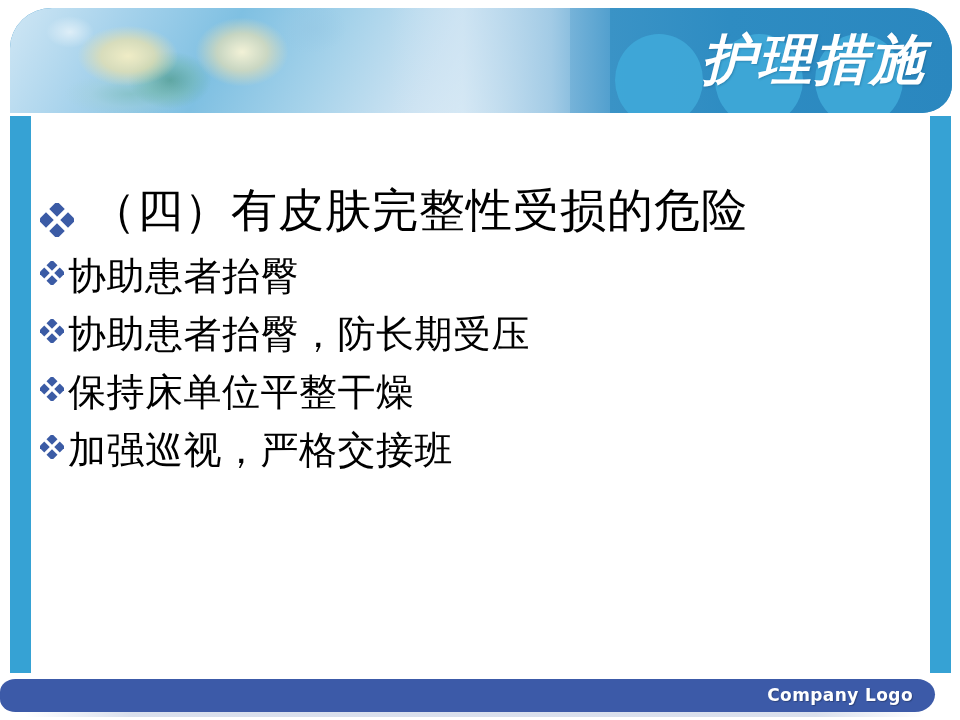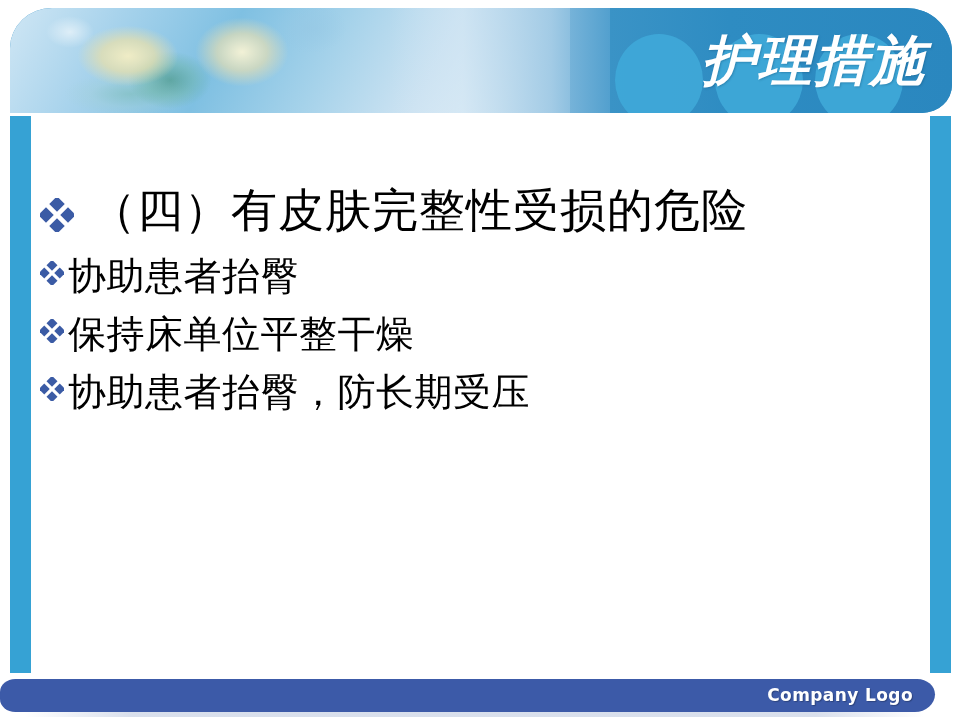--- a/index.html
+++ b/index.html
@@ -85,21 +85,21 @@
     position: absolute;
     left: 660px;
     top: 24px;
     width: 280px;
     height: 72px;
     line-height: 72px;
     text-align: right;
     padding-right: 14px;
     box-sizing: border-box;
     color: #ffffff;
-    font-family: Liberation Sans, sans-serif;
+    font-family: Liberation Serif, serif;
     font-size: 54px;
     font-weight: bold;
     font-style: italic;
     letter-spacing: 2px;
     text-shadow: 1px 1px 2px rgba(20,80,120,0.35);
     white-space: nowrap;
   }
 
   
   .side-stripe {
@@ -129,21 +129,21 @@
     display: inline-block;
   }
   .bullet-glyph svg { display: block; }
   .bullet-text {
     flex: 0 0 auto;
     font-family: "Liberation Serif", "DejaVu Serif", serif;
     color: #000000;
   }
 
   
-  #row-heading { margin-bottom: 6px; }
+  #row-heading { margin-bottom: 6px; align-items: center; }
   #row-heading .bullet-glyph { width: 42px; padding-top: 18px; }
   #row-heading .bullet-text {
     font-size: 46px;
     line-height: 62px;
     letter-spacing: 1px;
     padding-left: 8px;
   }
 
   
   .sub-row { margin-bottom: 2px; }
@@ -243,37 +243,50 @@
       <span class="bullet-glyph">
         <svg width="24" height="24" viewBox="0 0 34 34" aria-hidden="true">
           <g fill="#3b5ba5">
             <rect x="11.5" y="0.5" width="11" height="11" transform="rotate(45 17 6)"></rect>
             <rect x="0.5" y="11.5" width="11" height="11" transform="rotate(45 6 17)"></rect>
             <rect x="22.5" y="11.5" width="11" height="11" transform="rotate(45 28 17)"></rect>
             <rect x="11.5" y="22.5" width="11" height="11" transform="rotate(45 17 28)"></rect>
           </g>
         </svg>
       </span>
+      <span class="bullet-text">协助患者抬臀，防长期受压</span>
+    </div>
+
+    <div class="bullet-row sub-row">
+      <span class="bullet-glyph">
+        <svg width="24" height="24" viewBox="0 0 34 34" aria-hidden="true">
+          <g fill="#3b5ba5">
+            <rect x="11.5" y="0.5" width="11" height="11" transform="rotate(45 17 6)"></rect>
+            <rect x="0.5" y="11.5" width="11" height="11" transform="rotate(45 6 17)"></rect>
+            <rect x="22.5" y="11.5" width="11" height="11" transform="rotate(45 28 17)"></rect>
+            <rect x="11.5" y="22.5" width="11" height="11" transform="rotate(45 17 28)"></rect>
+          </g>
+        </svg>
+      </span>
       <span class="bullet-text">保持床单位平整干燥</span>
     </div>
 
     <div class="bullet-row sub-row">
       <span class="bullet-glyph">
         <svg width="24" height="24" viewBox="0 0 34 34" aria-hidden="true">
           <g fill="#3b5ba5">
             <rect x="11.5" y="0.5" width="11" height="11" transform="rotate(45 17 6)"></rect>
             <rect x="0.5" y="11.5" width="11" height="11" transform="rotate(45 6 17)"></rect>
             <rect x="22.5" y="11.5" width="11" height="11" transform="rotate(45 28 17)"></rect>
             <rect x="11.5" y="22.5" width="11" height="11" transform="rotate(45 17 28)"></rect>
           </g>
         </svg>
       </span>
-      <span class="bullet-text">协助患者抬臀，防长期受压</span>
-    </div>
-
+      <span class="bullet-text">加强巡视，严格交接班</span>
+    </div>
 
 
   </div>
 
   <div id="footer-bar">
     <div id="footer-logo">Company Logo</div>
   </div>
   <div id="footer-shadow"></div>
 
 </div>

